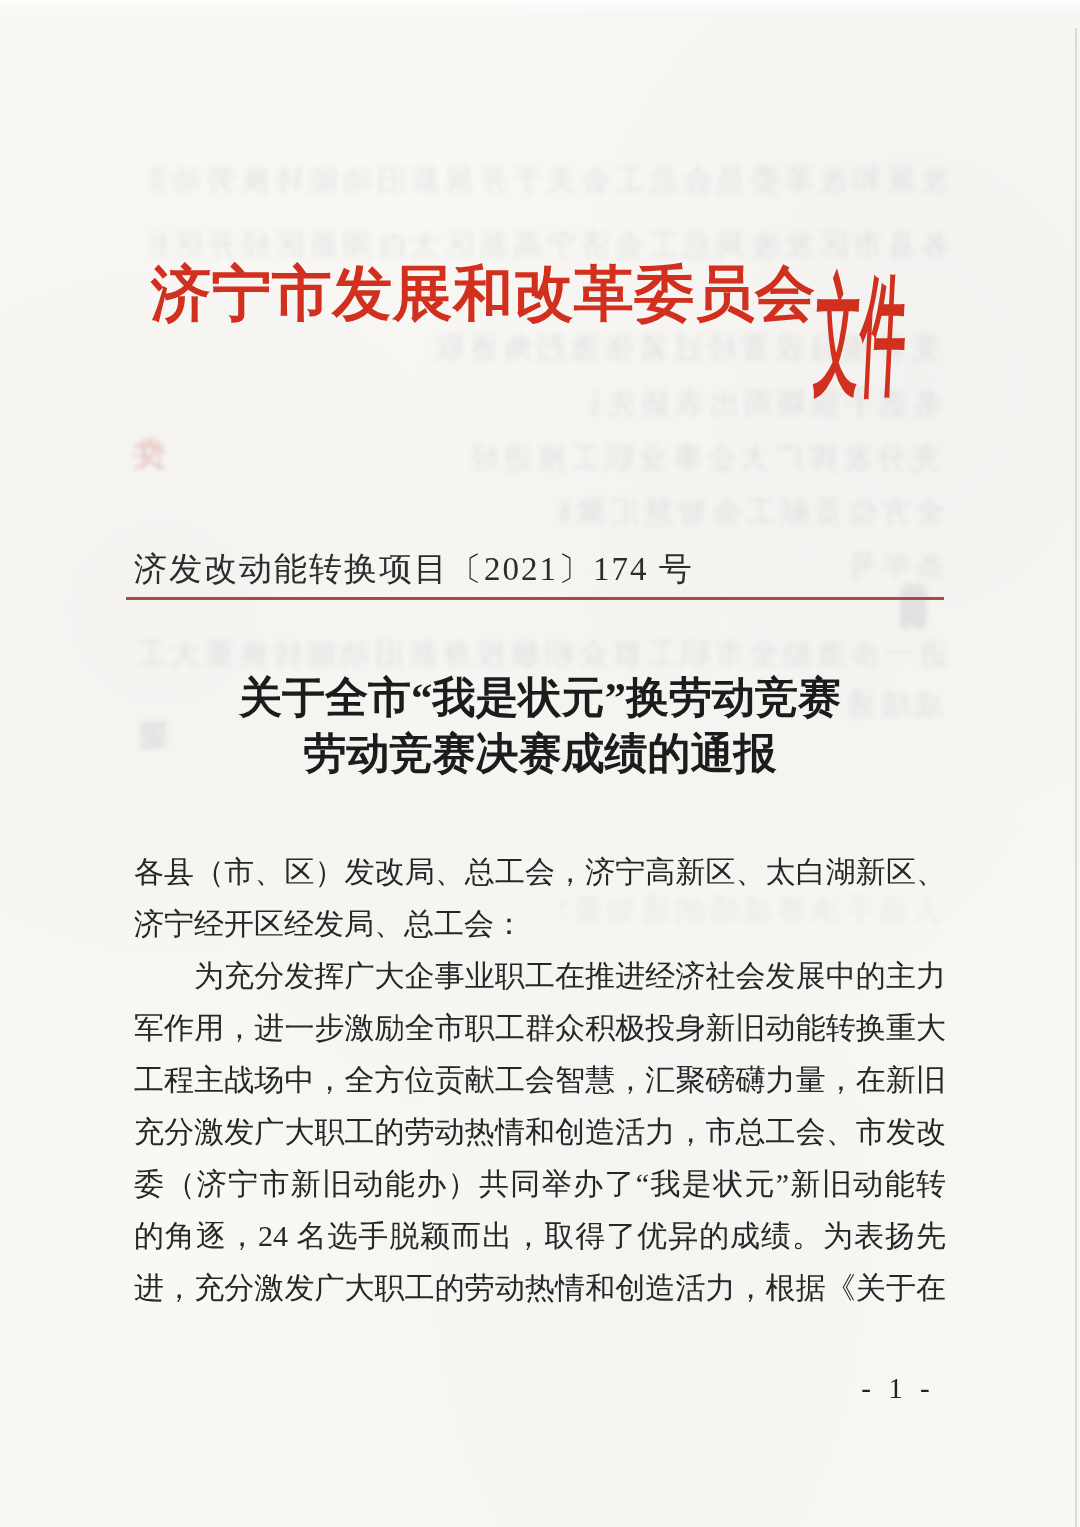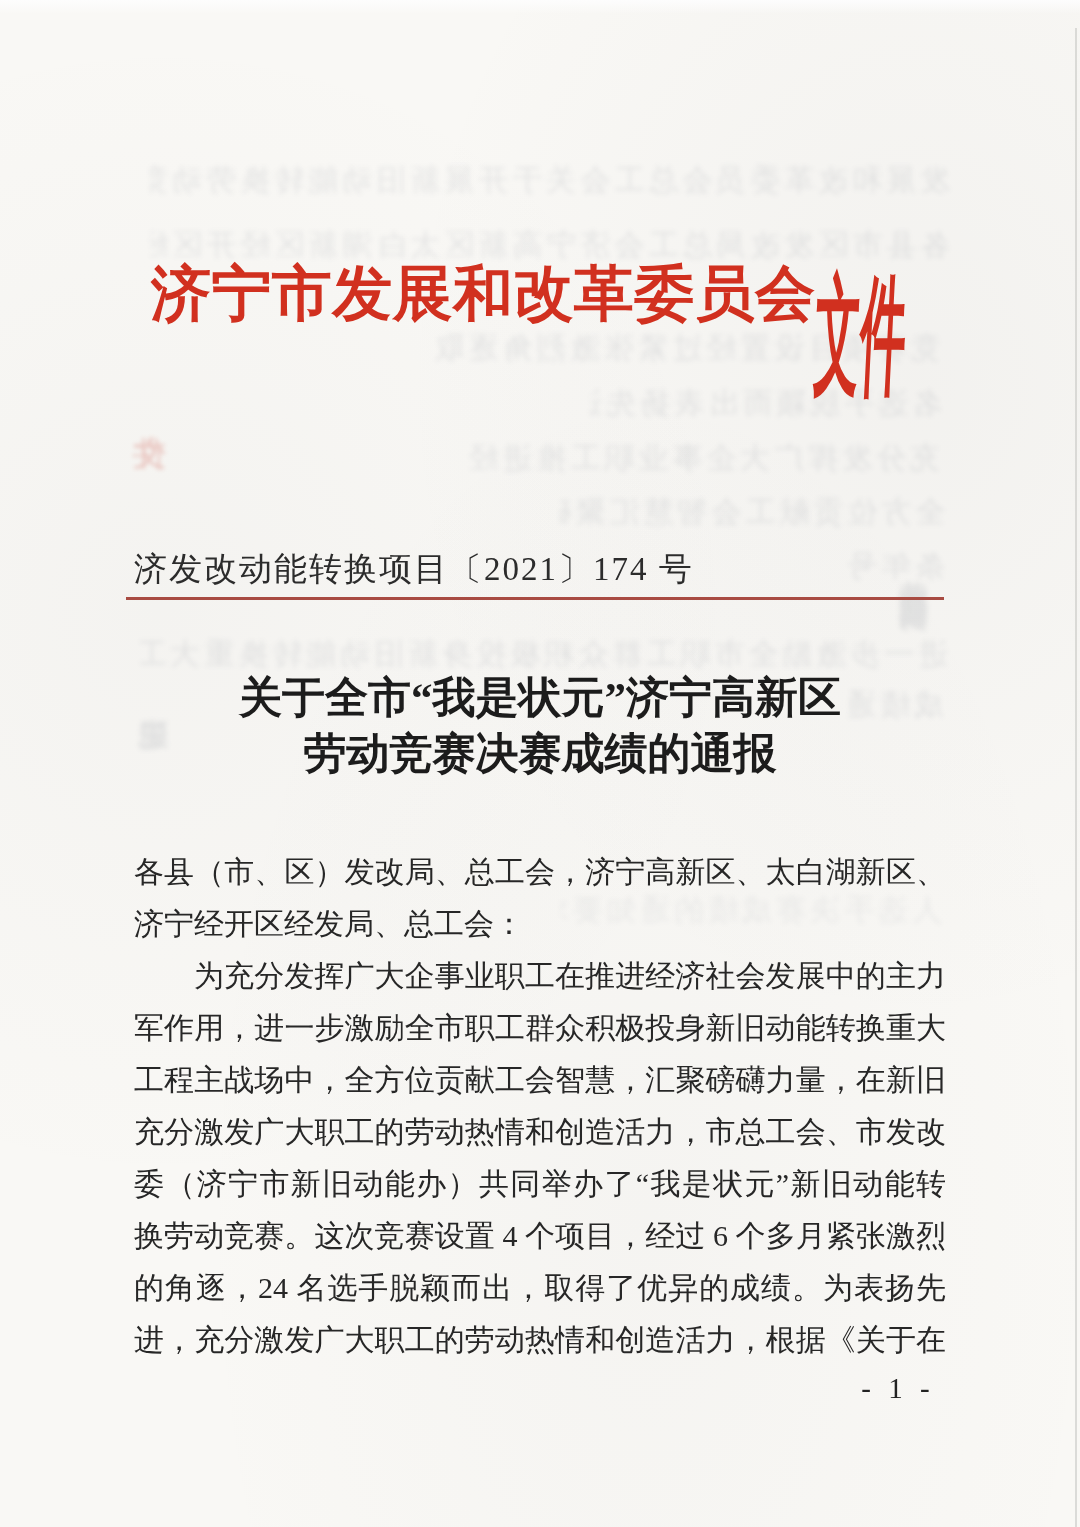--- a/index.html
+++ b/index.html
@@ -130,33 +130,32 @@
   <div class="bleed vert red r1">文件</div>
 
   <div class="org-line org1">济宁市发展和改革委员会</div>
   <div class="doc-type">文件</div>
 
   <div class="doc-number">济发改动能转换项目〔2021〕174 号</div>
 
   <div class="red-rule"></div>
 
   <div class="doc-title">
-    <div>关于全市“我是状元”济宁高新区</div>
+    <div>关于全市“我是状元”换劳动竞赛</div>
     <div>劳动竞赛决赛成绩的通报</div>
   </div>
 
   <div class="body-block">
     <div class="body-line">各县（市、区）发改局、总工会，济宁高新区、太白湖新区、</div>
     <div class="body-line no-justify">济宁经开区经发局、总工会：</div>
     <div class="body-line indent">为充分发挥广大企事业职工在推进经济社会发展中的主力</div>
     <div class="body-line">军作用，进一步激励全市职工群众积极投身新旧动能转换重大</div>
     <div class="body-line">工程主战场中，全方位贡献工会智慧，汇聚磅礴力量，在新旧</div>
     <div class="body-line">充分激发广大职工的劳动热情和创造活力，市总工会、市发改</div>
     <div class="body-line">委（济宁市新旧动能办）共同举办了“我是状元”新旧动能转</div>
-    <div class="body-line">换劳动竞赛。这次竞赛设置 4 个项目，经过 6 个多月紧张激烈</div>
     <div class="body-line">的角逐，24 名选手脱颖而出，取得了优异的成绩。为表扬先</div>
     <div class="body-line">进，充分激发广大职工的劳动热情和创造活力，根据《关于在</div>
   </div>
 
   <div class="page-number">- 1 -</div>
 
   <div class="paper-edge-right"></div>
 
 </div>
 

